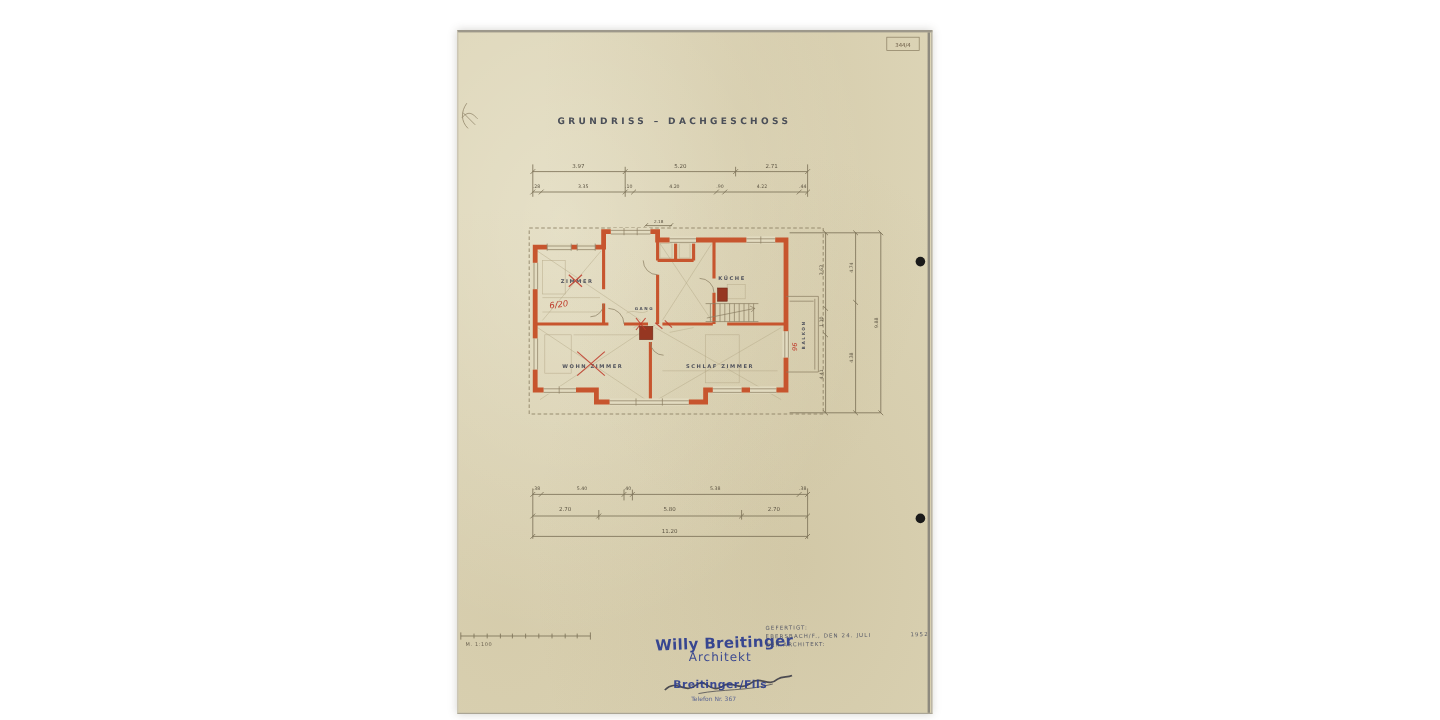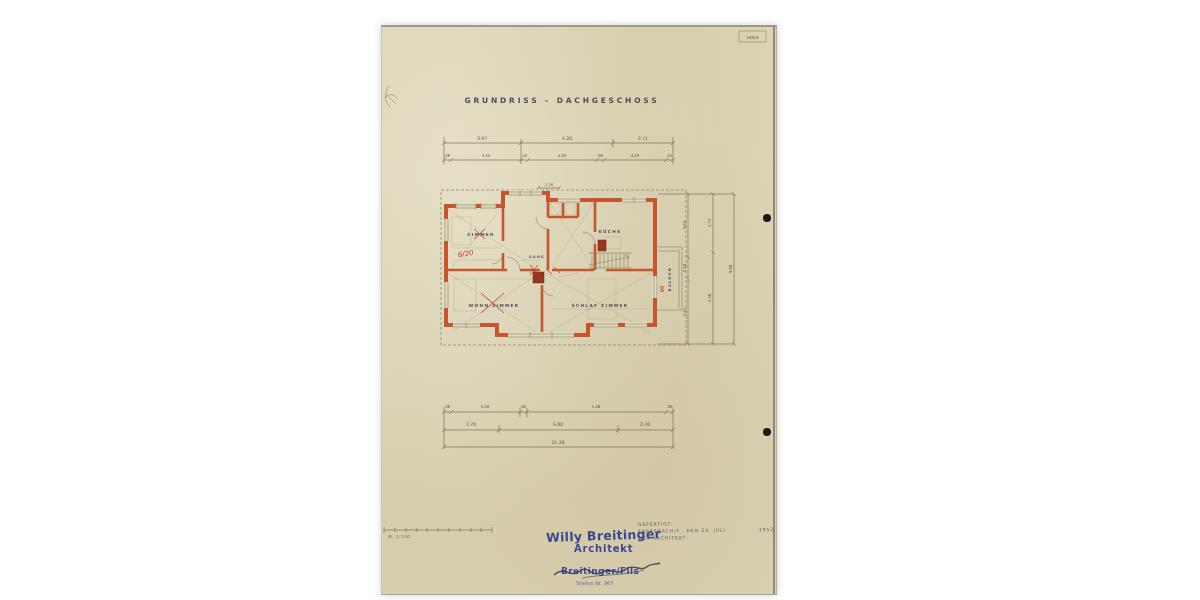--- a/index.html
+++ b/index.html
@@ -36,21 +36,21 @@
   .dimtxt{font-size:4.6px;fill:#5c5443;}
   .dimtxt2{font-size:3.9px;fill:#5c5443;}
   .roomtxt{font-size:4.3px;fill:#50525c;letter-spacing:1.3px;font-weight:bold;}
   .tinytxt{font-size:3.5px;fill:#5c5443;}
   .titletxt{font-size:7.5px;fill:#4b4f58;letter-spacing:2.8px;font-weight:bold;}
   .rednote{font-size:7px;fill:#bf3a2a;font-style:italic;}
   .rednote2{font-size:5.5px;fill:#bf3a2a;font-style:italic;}
   .boxtxt{font-size:4.5px;fill:#6b5b45;}
   .scaletxt{font-size:4.2px;fill:#6b6250;letter-spacing:.5px;}
   .stamp-name{position:absolute;left:164px;top:501px;font-weight:bold;font-size:12.5px;color:#2e3e8f;transform:rotate(-2deg);letter-spacing:.3px;white-space:nowrap;opacity:.94;}
-  .stamp-role{position:absolute;left:192px;top:516px;font-weight:bold;font-size:10px;color:#2e3e8f;letter-spacing:.8px;white-space:nowrap;opacity:.92;text-align:center;}
+  .stamp-role{position:absolute;left:192px;top:516px;font-weight:normal;font-size:10px;color:#2e3e8f;letter-spacing:.8px;white-space:nowrap;opacity:.92;text-align:center;}
   .stamp-city{position:absolute;left:179px;top:539px;font-weight:bold;font-size:9px;color:#2e3e8f;letter-spacing:.4px;white-space:nowrap;opacity:.92;}
   .stamp-phone{position:absolute;left:194px;top:553px;font-size:5px;color:#43518f;white-space:nowrap;opacity:.85;}
   .cert{position:absolute;left:256px;top:493px;width:136px;color:#4a4e60;font-size:4.6px;letter-spacing:.9px;line-height:7px;transform:rotate(-.8deg);opacity:.9;}
   .cert-l2{display:flex;}
   .cert-year{margin-left:auto;}
 </style>
 </head>
 <body>
 
 <div class="stage">

